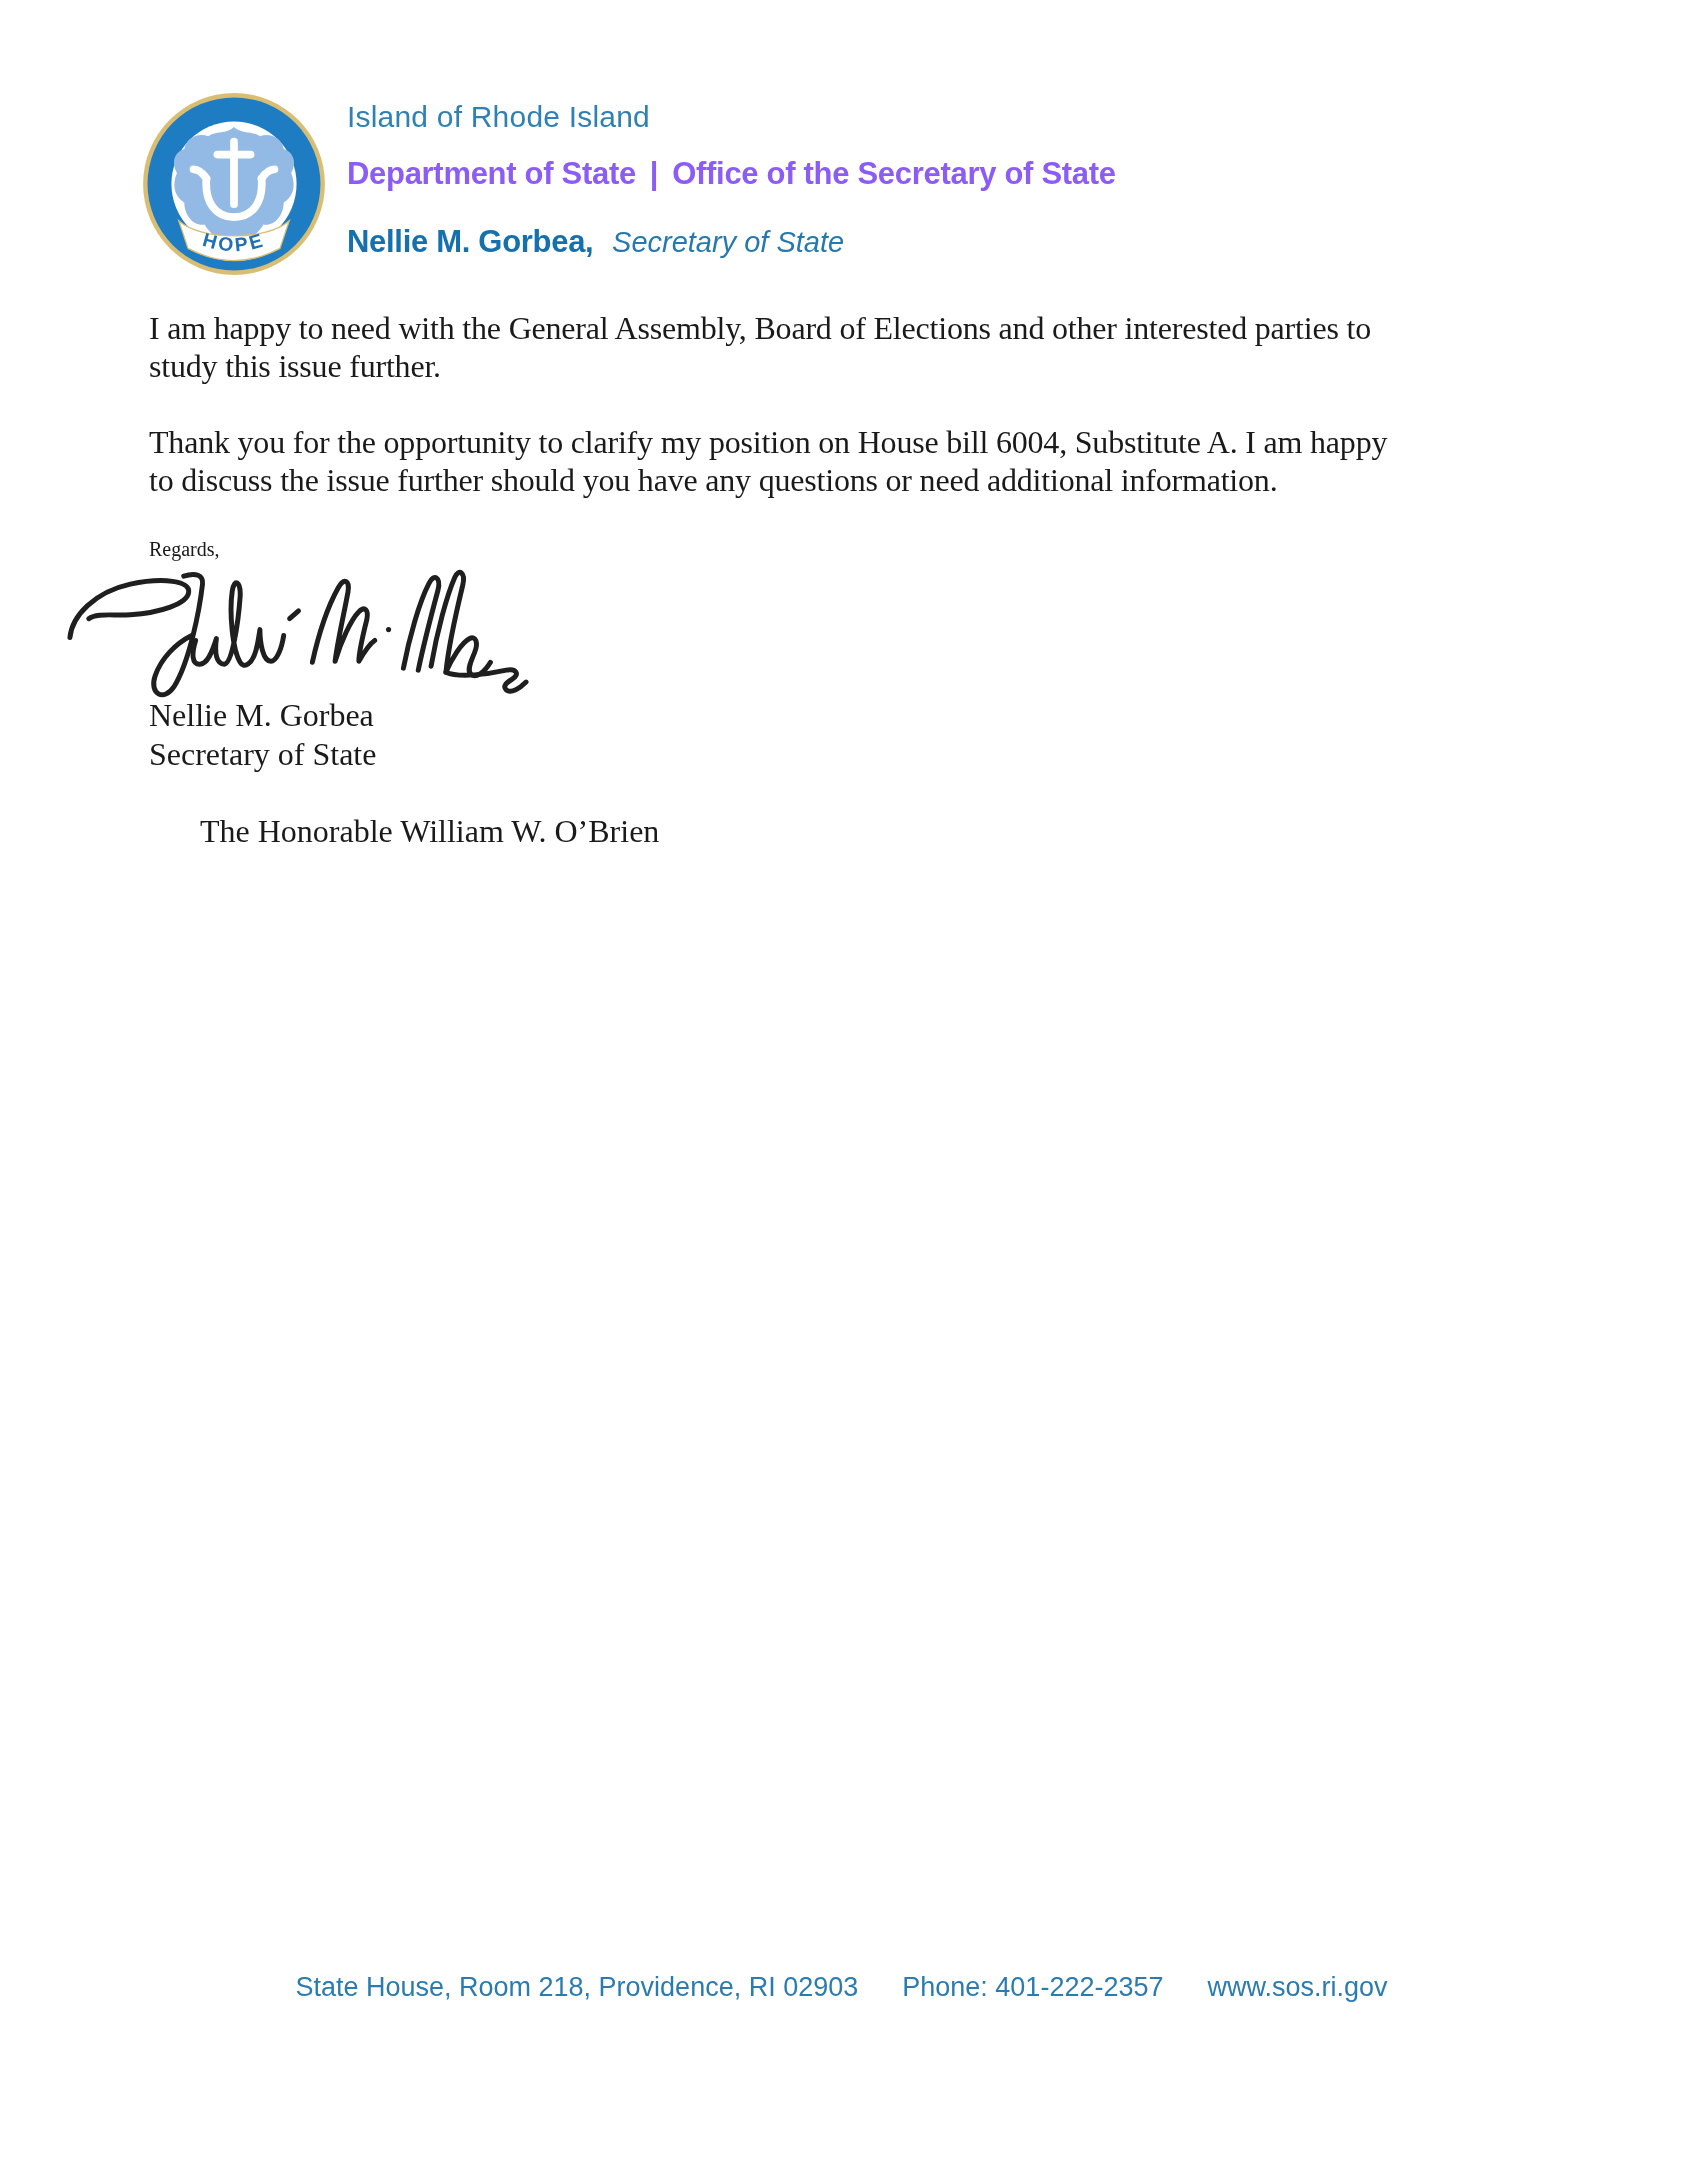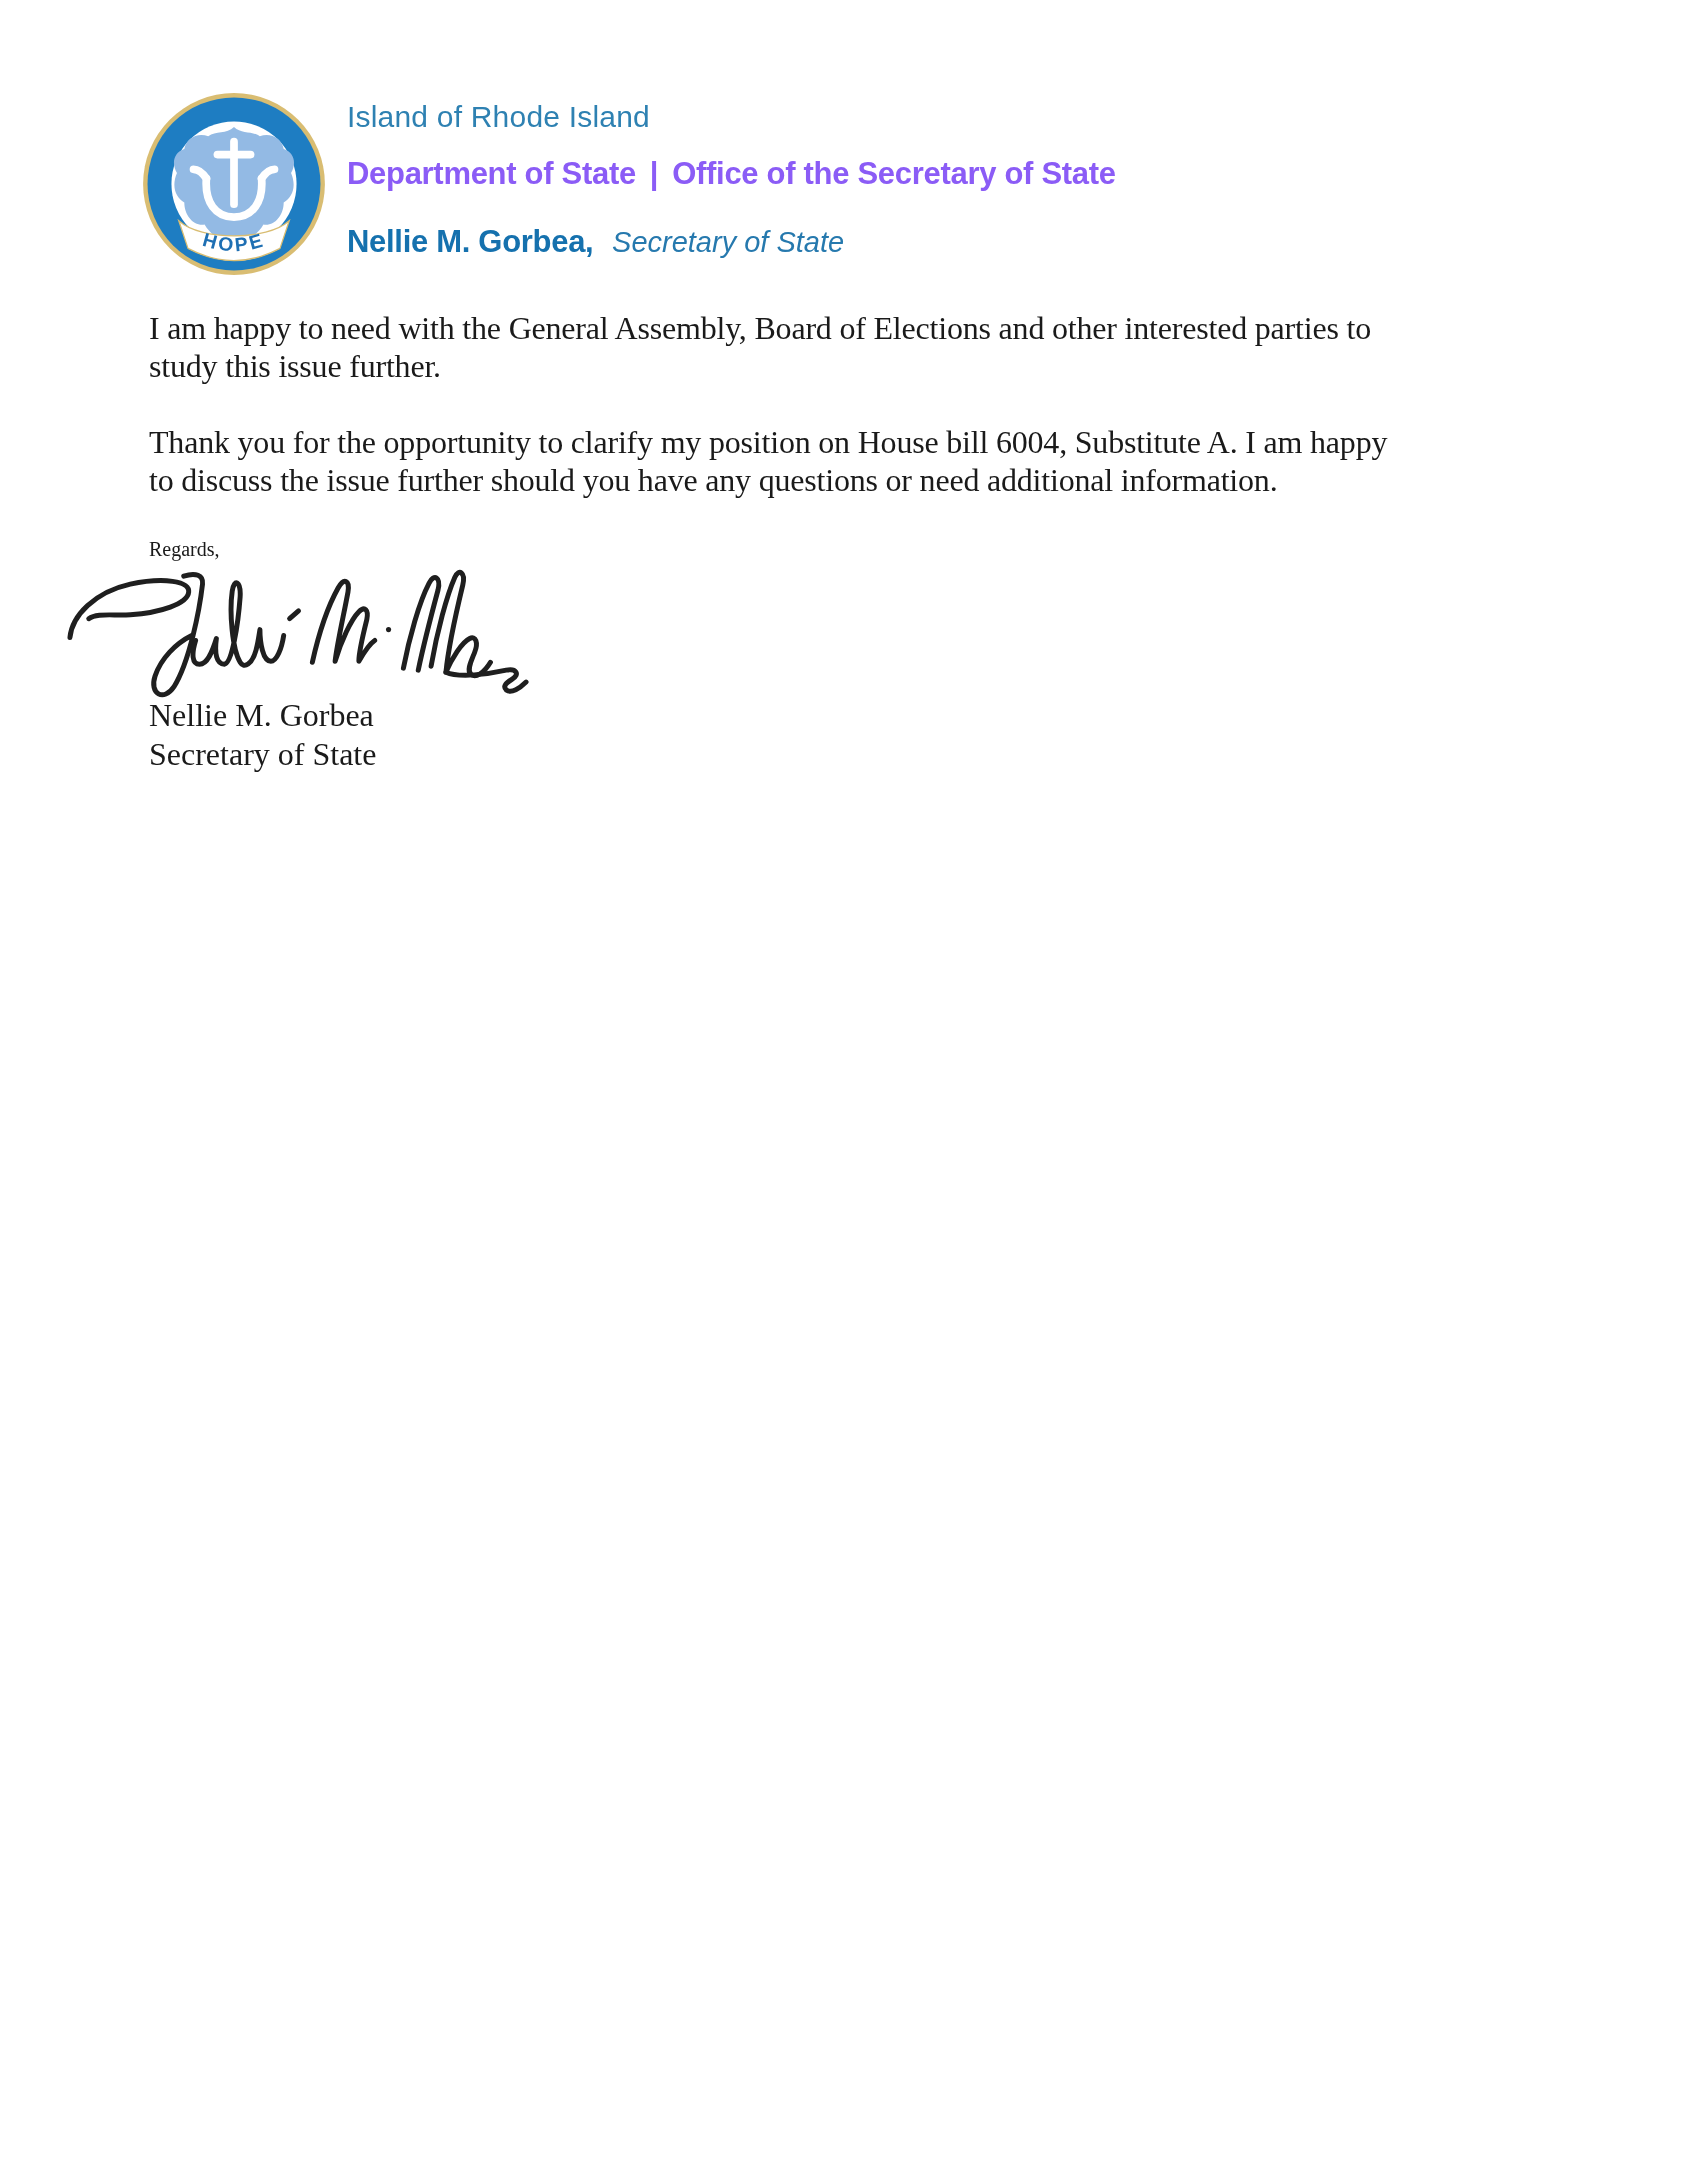--- a/index.html
+++ b/index.html
@@ -164,17 +164,23 @@
       <path d="M342,105 C348,74 358,38 368,19 C373,9 380,13 377,26 C370,52 361,88 357,107"></path>
       <path d="M370,103 C376,68 386,31 394,13 C398,4 405,8 402,21 C395,50 387,88 385,109 C391,95 401,79 409,75 C415,72 418,79 414,89 C410,99 406,107 410,111 C415,116 424,109 430,99"></path>
       <path d="M385,109 C398,115 428,111 446,107 C456,105 460,111 452,116 C446,120 442,123 446,127 C451,131 460,125 466,119"></path>
     </g>
   </svg>
 
   <div class="signer-name">Nellie M. Gorbea</div>
   <div class="signer-title">Secretary of State</div>
 
   <div class="cc-block">
+    <div class="pline cc-line2">The Honorable William W. O’Brien</div>
   </div>
 
+  <div class="footer">
+    <span>State House, Room 218, Providence, RI 02903</span>
+    <span>Phone: 401-222-2357</span>
+    <span>www.sos.ri.gov</span>
+  </div>
 
 </div>
 
 
 </body></html>

